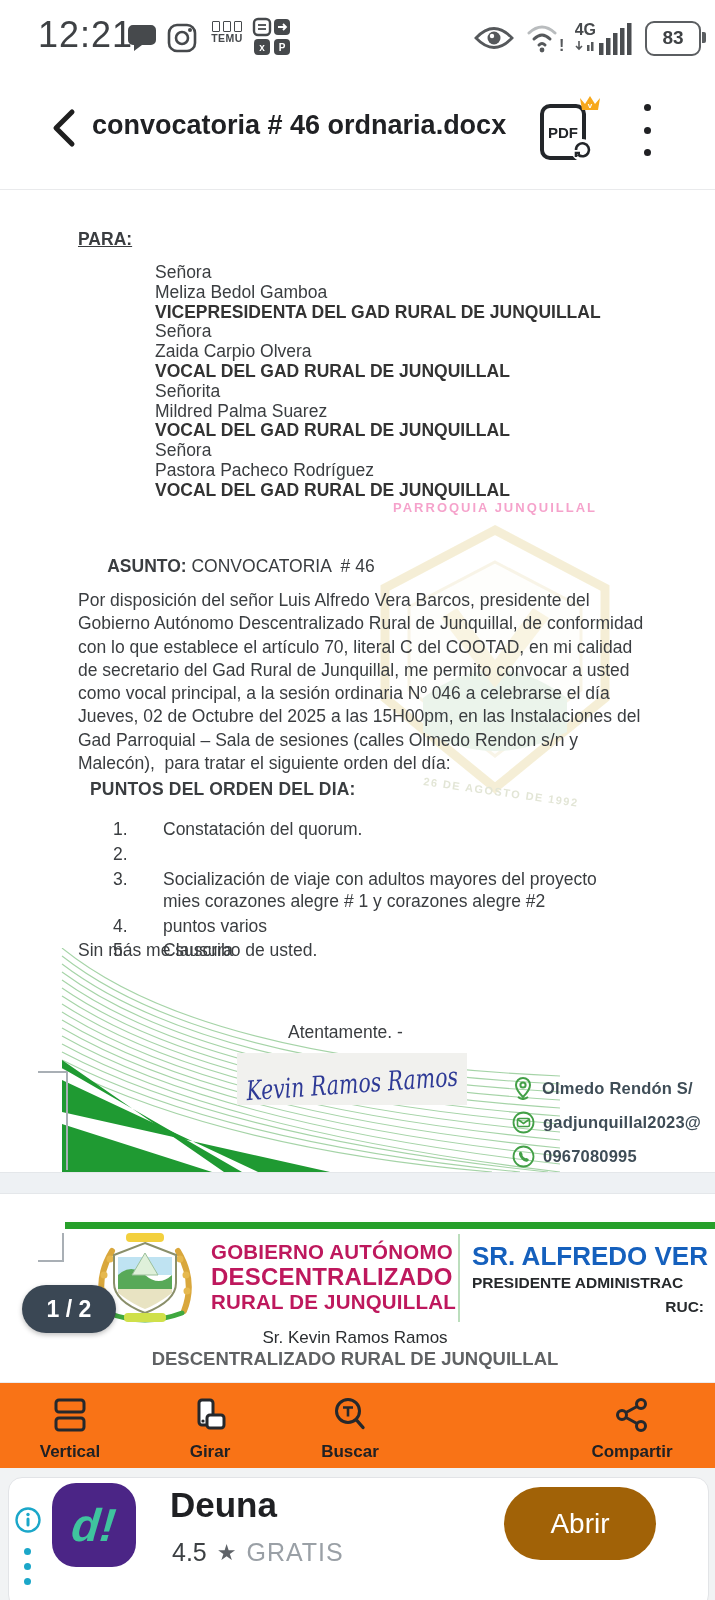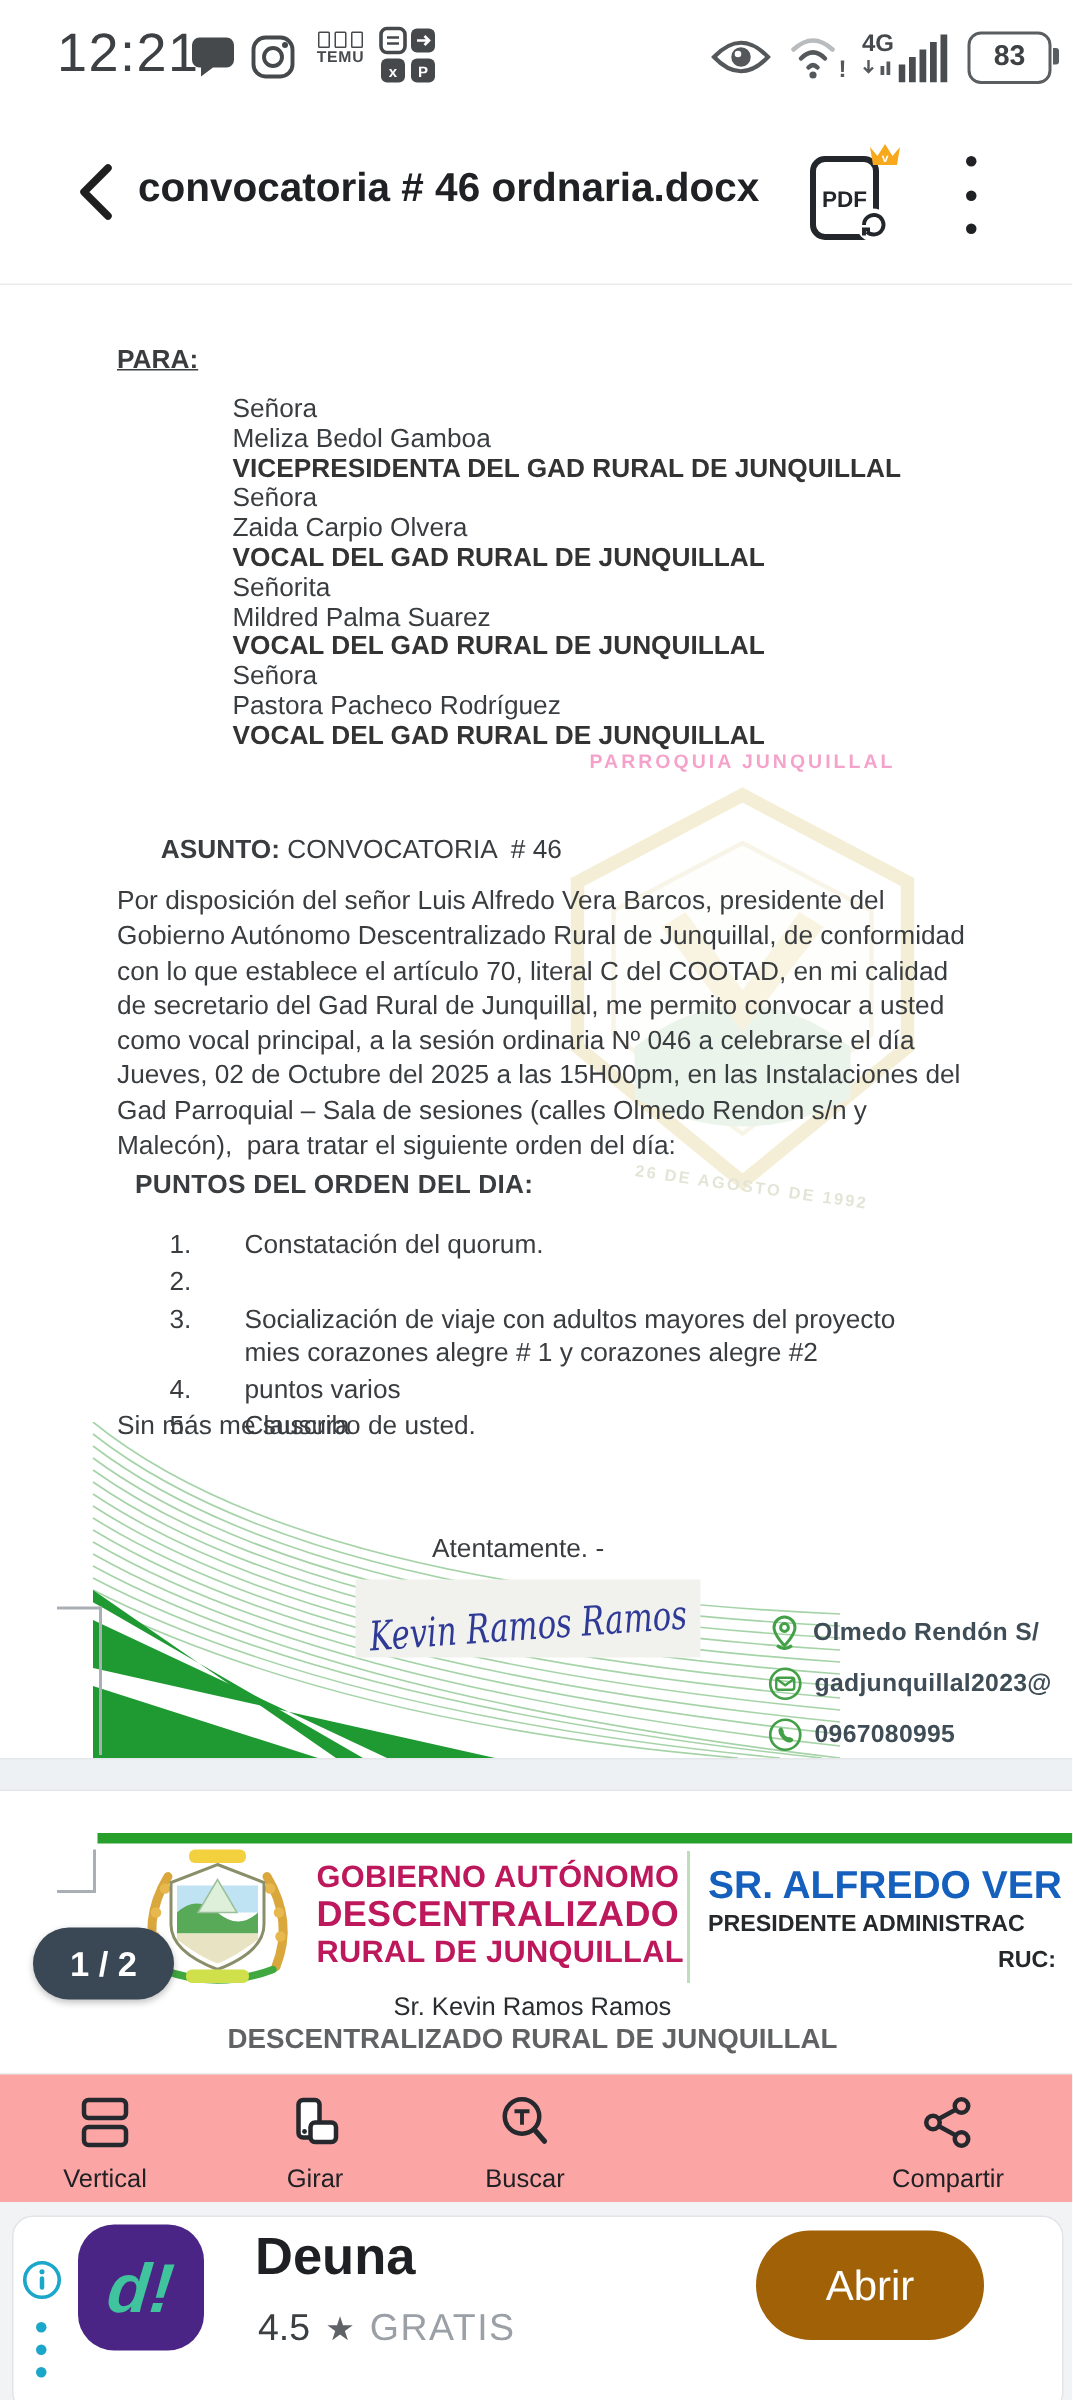--- a/index.html
+++ b/index.html
@@ -73,21 +73,21 @@
   .pres-ruc{left:472px;top:1298px;width:232px;font-size:15.5px;font-weight:600;color:#26292c;text-align:right;}
   .secretary{left:75px;top:1328px;width:560px;text-align:center;color:#2b2e31;}
   .sec-name{font-size:17px;line-height:20px;}
   .sec-t1{font-size:18.5px;font-weight:700;line-height:22px;}
   .sec-t2{font-size:18.5px;font-weight:700;line-height:22px;opacity:.75;}
   .page-pill{left:22px;top:1265px;width:94px;height:48px;border-radius:24px;background:#3a4754;color:#fff;
              display:flex;align-items:center;justify-content:center;font-size:23px;font-weight:700;z-index:4;
              box-shadow:0 2px 5px rgba(0,0,0,.25);margin-top:20px;}
 
   
-  .toolbar{left:0;top:1383px;width:715px;height:85px;background:#fca5a5;z-index:5;box-shadow:0 -1px 0 #ececee;}
+  .toolbar{left:0;top:1383px;width:715px;height:85px;background:#f97316;z-index:5;box-shadow:0 -1px 0 #ececee;font-weight:bold;}
   .tool{position:absolute;top:12px;width:110px;text-align:center;cursor:pointer;}
   .tool .tlabel{font-size:17px;color:#202124;margin-top:3px;}
 
   
   .adwrap{left:0;top:1468px;width:715px;height:132px;background:#f1f3f4;z-index:5;}
   .ad-card{position:absolute;left:8px;top:9px;width:699px;height:130px;background:#fff;border:1px solid #e2e4e7;border-radius:14px;}
   .ad-info{position:absolute;left:14px;top:38px;width:28px;height:28px;cursor:pointer;}
   .ad-dots{position:absolute;left:24px;top:80px;display:flex;flex-direction:column;gap:8px;}
   .ad-dots i{width:7px;height:7px;border-radius:50%;background:#1ba7c9;}
   .ad-logo{position:absolute;left:52px;top:15px;width:84px;height:84px;border-radius:24px;background:#4b2586;

